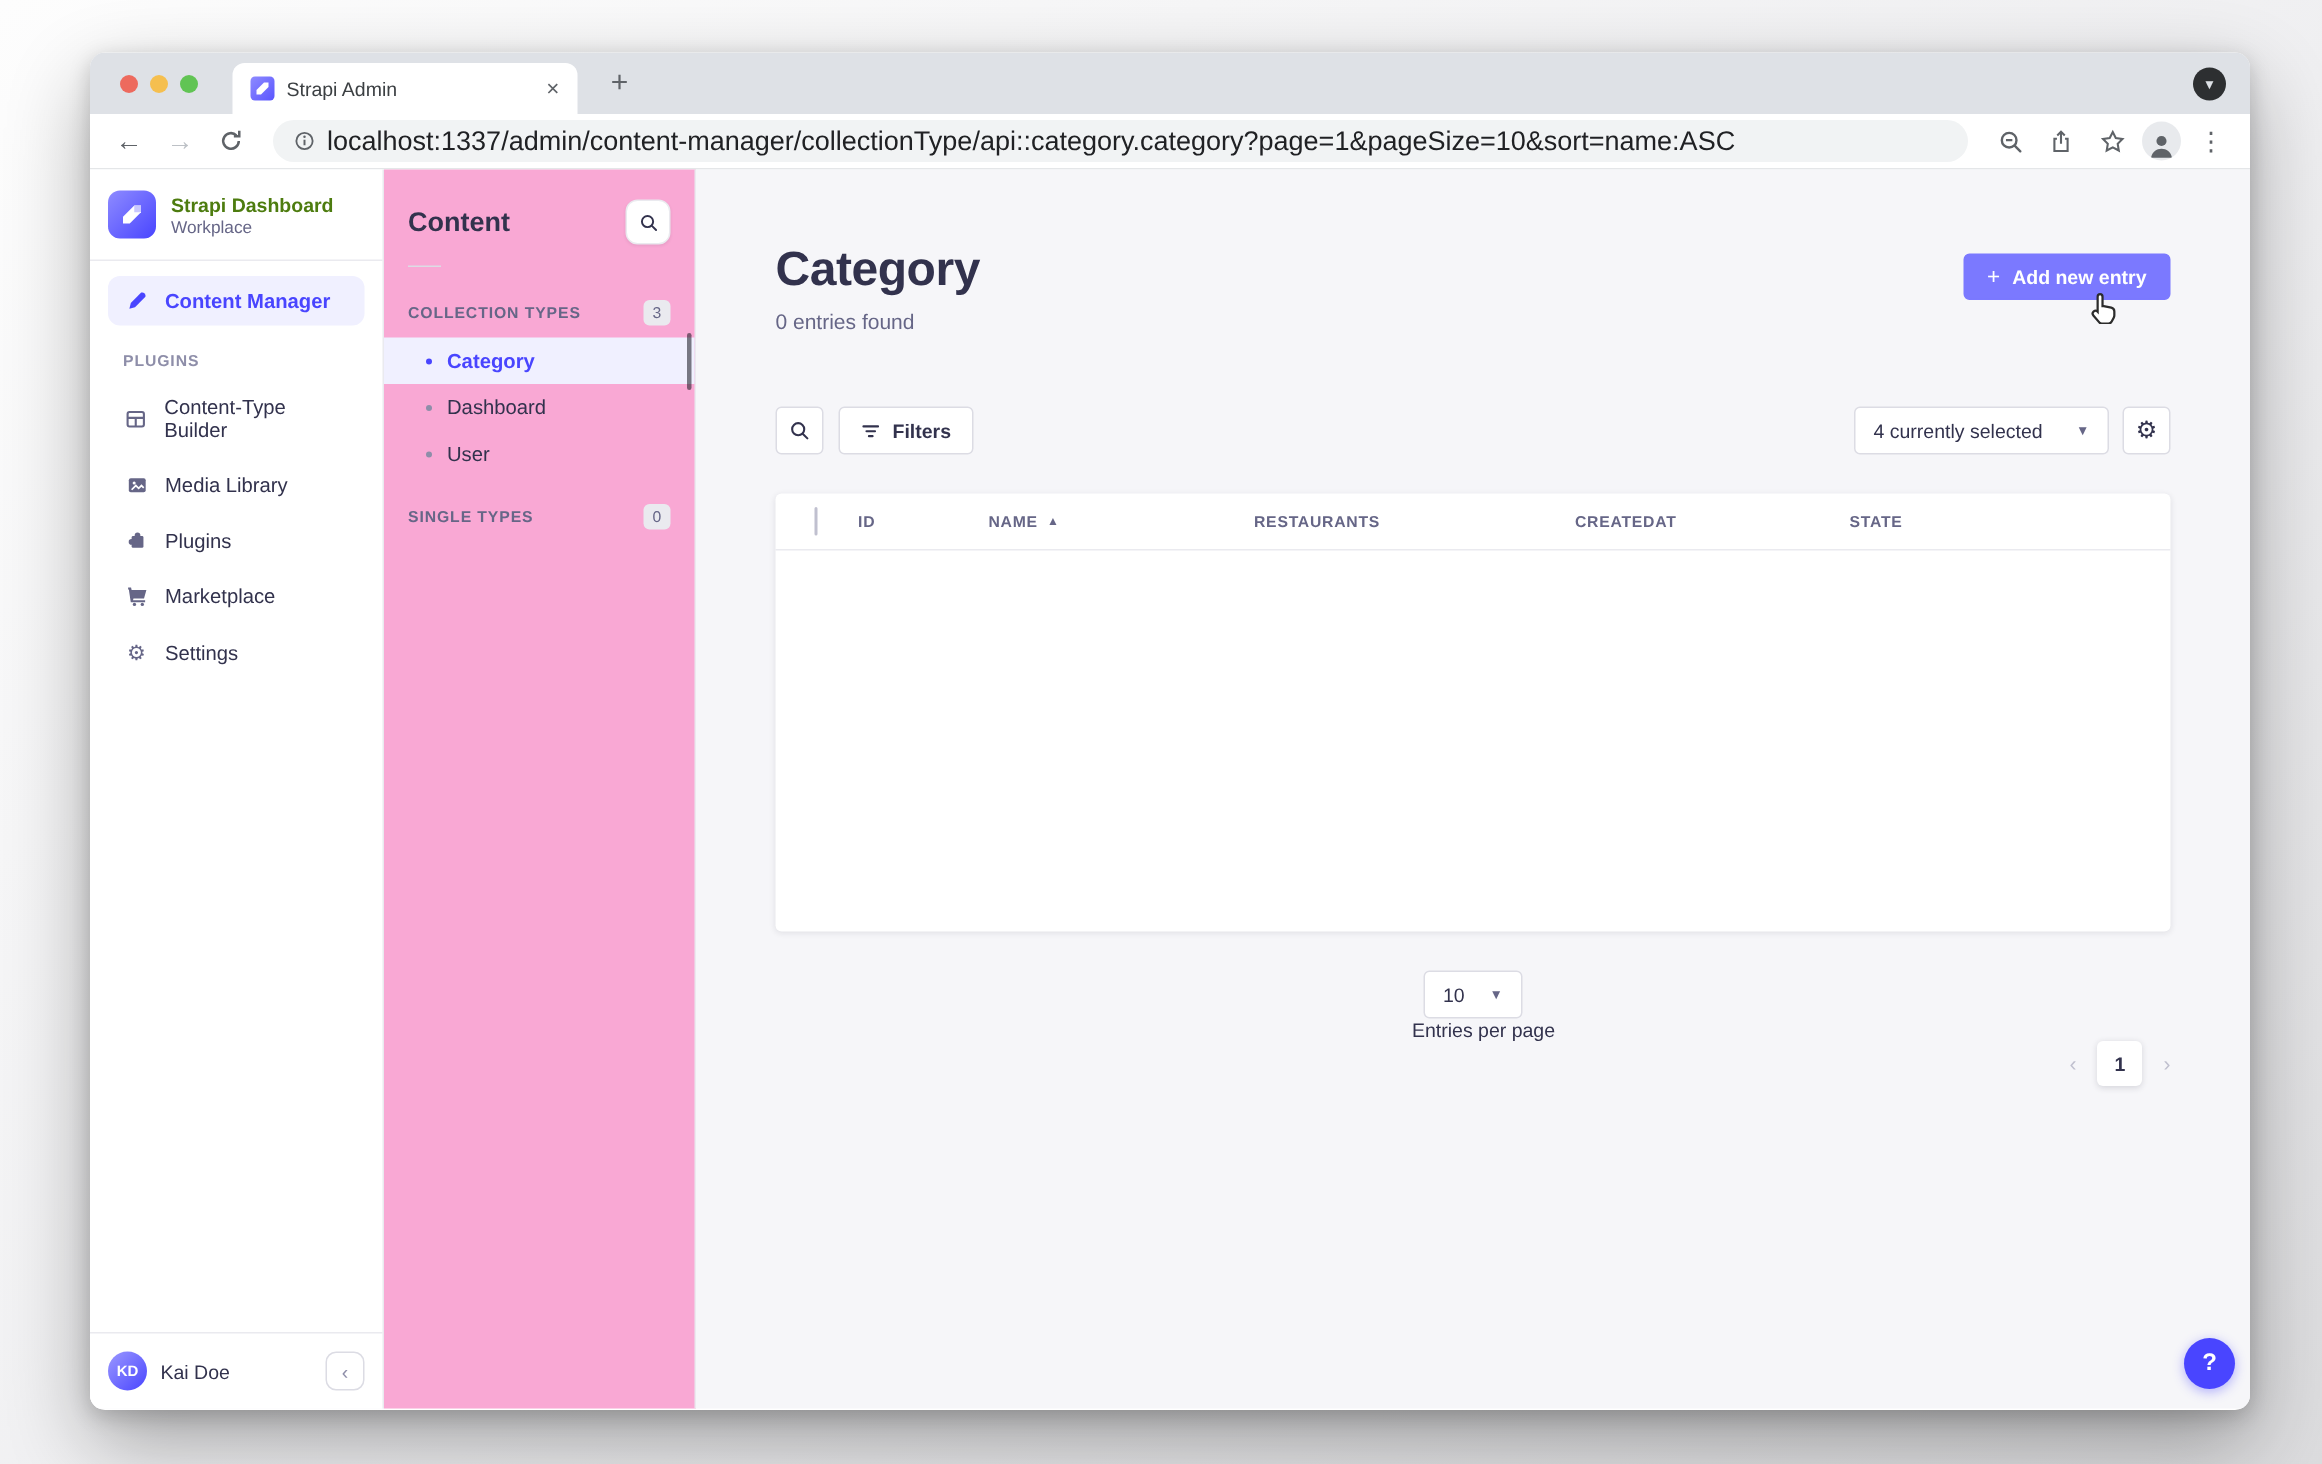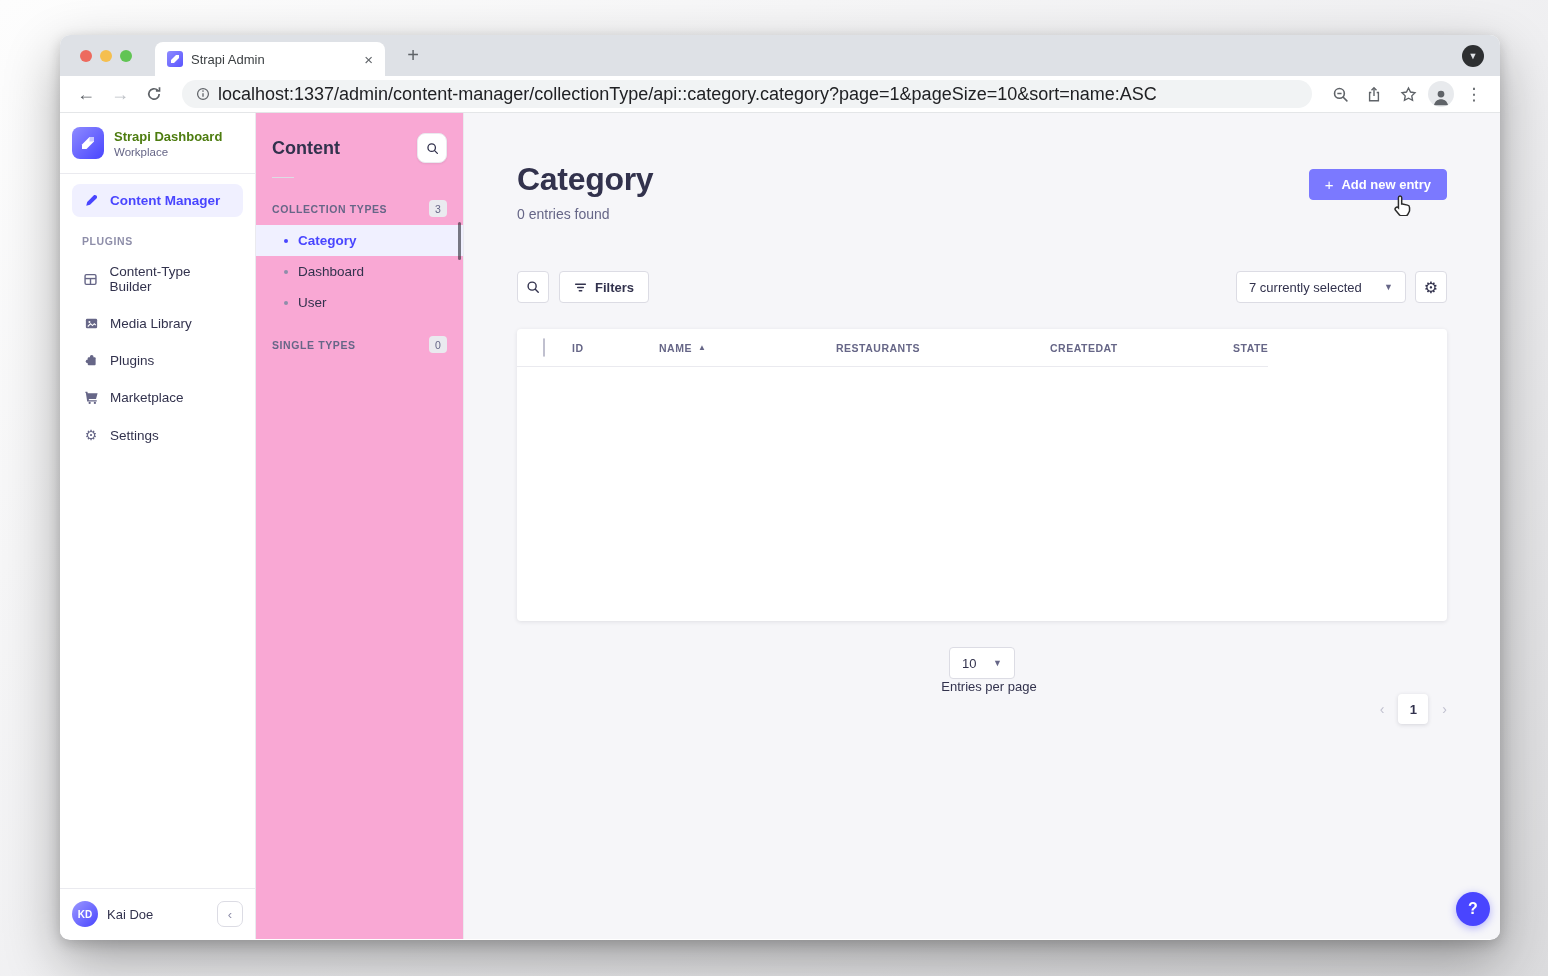--- a/index.html
+++ b/index.html
@@ -107,21 +107,21 @@
   .btn-filters { display:flex; align-items:center; gap:8px; height:32px; padding:0 14px; margin-left:10px;
     background:#fff; border:1px solid #dcdce4; border-radius:4px;
     font-size:13px; font-weight:bold; color:#32324d; }
   .right-actions { margin-left:auto; display:flex; align-items:center; gap:9px; }
   .select { display:flex; align-items:center; justify-content:space-between; gap:10px;
     height:32px; padding:0 12px; background:#fff; border:1px solid #dcdce4; border-radius:4px;
     font-size:13px; color:#32324d; }
   .caret { font-size:9px; color:#666687; }
 
   .card { margin-top:26px; background:#fff; border-radius:4px;
-    box-shadow:0 1px 4px rgba(33,33,52,.1); height:292px; display:flex; flex-direction:row; }
+    box-shadow:0 1px 4px rgba(33,33,52,.1); height:292px; display:flex; flex-direction:column; }
   .thead { display:flex; align-items:center; height:38px; border-bottom:1px solid #eaeaef; }
   .th { font-size:10.5px; font-weight:bold; letter-spacing:.5px; color:#666687; text-transform:uppercase; }
   .cell-check { width:55px; padding-left:26px; }
   .checkbox { width:18px; height:18px; border:1px solid #c0c0cf; border-radius:4px; background:#fff; }
   .col-id{ width:87px; } .col-name{ width:177px; display:flex; align-items:center; gap:6px; }
   .col-rest{ width:214px; } .col-created{ width:183px; } .col-state{ flex:1; }
   .sort-caret { font-size:8px; color:#666687; }
   .tbody-empty { flex:1; display:flex; flex-direction:column; align-items:center; justify-content:center; }
   .empty-text { font-size:14px; color:#666687; margin-top:22px; }
 
@@ -352,21 +352,21 @@
         <button class="btn-filters">
           <svg width="13" height="13" viewBox="0 0 16 16" stroke="currentColor" stroke-width="1.7" stroke-linecap="round">
               <line x1="2" y1="4" x2="14" y2="4"></line>
               <line x1="4.5" y1="8" x2="11.5" y2="8"></line>
               <line x1="6.5" y1="12" x2="9.5" y2="12"></line>
             </svg>
           <span>Filters</span>
         </button>
         <div class="right-actions">
           <div class="select" style="min-width:170px;">
-            <span>7 currently selected</span>
+            <span>4 currently selected</span>
             <span class="caret">▼</span>
           </div>
           <span class="sq-btn">
             <span style="font-size:16px;">⚙</span>
           </span>
         </div>
       </div>
 
       <div class="card">
         <div class="thead">

